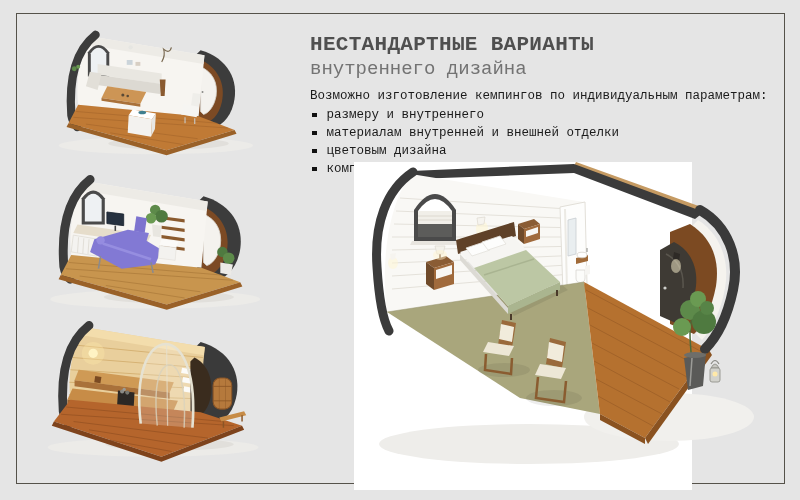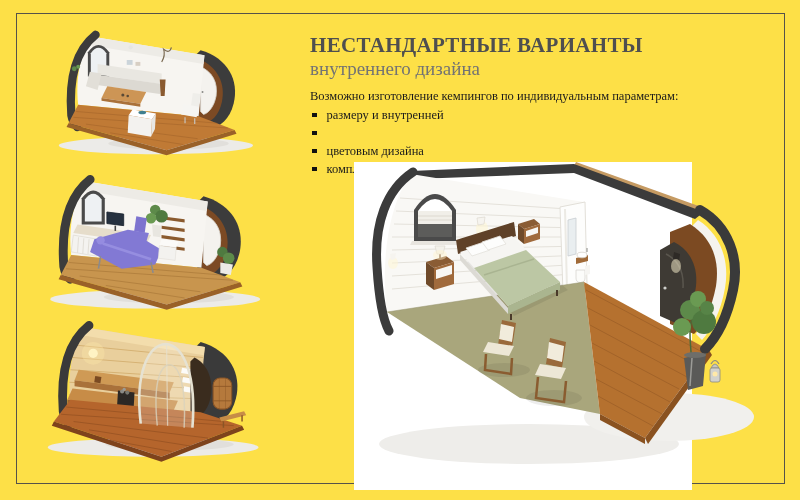--- a/index.html
+++ b/index.html
@@ -1,17 +1,17 @@
 <!DOCTYPE html>
 <html><head>
 <meta charset="utf-8">
 <style>
   html,body{margin:0;padding:0;background:#ffffff;}
-  .slide{position:relative;width:800px;height:500px;background:#fde047;overflow:hidden;
-         font-family:Liberation Serif, serif;text-align:center;}
+  .slide{position:relative;width:800px;height:500px;background:#e5e5e5;overflow:hidden;
+         font-family:Liberation Mono, monospace;text-align:center;}
   .frame{position:absolute;left:16px;top:13px;width:767px;height:469px;
          border:1.5px solid #55524a;}
   .abs{position:absolute;}
   .title{left:310px;top:33px;font-size:21px;font-weight:bold;color:#4f4f4f;letter-spacing:.3px;}
   .subtitle{left:310px;top:58px;font-size:19px;color:#737373;}
   .intro{left:310px;top:89px;font-size:12.5px;color:#1b1b1b;}
   .bullets{left:312px;top:106px;margin:0;padding:0;list-style:none;}
   .bullets li{height:18px;font-size:12.5px;color:#1b1b1b;display:flex;align-items:center;}
   .sq{display:inline-block;width:4.5px;height:4.5px;background:#111;margin-right:10px;flex:0 0 auto;}
   figure{margin:0;padding:0;}
@@ -27,24 +27,25 @@
 
 <div class="slide">
   <div class="frame"></div>
 
   <div class="abs title">НЕСТАНДАРТНЫЕ ВАРИАНТЫ</div>
   <div class="abs subtitle">внутреннего дизайна</div>
   <div class="abs intro">Возможно изготовление кемпингов по индивидуальным параметрам:</div>
   <ul class="abs bullets">
     <li>
         <span class="sq"></span>
-        <span>размеру и внутренней</span>
+        <span>размеру и внутреннего</span>
       </li>
     <li>
         <span class="sq"></span>
+        <span>материалам внутренней и внешней отделки</span>
       </li>
     <li>
         <span class="sq"></span>
         <span>цветовым дизайна</span>
       </li>
     <li>
         <span class="sq"></span>
         <span>комплектации</span>
       </li>
   </ul>

